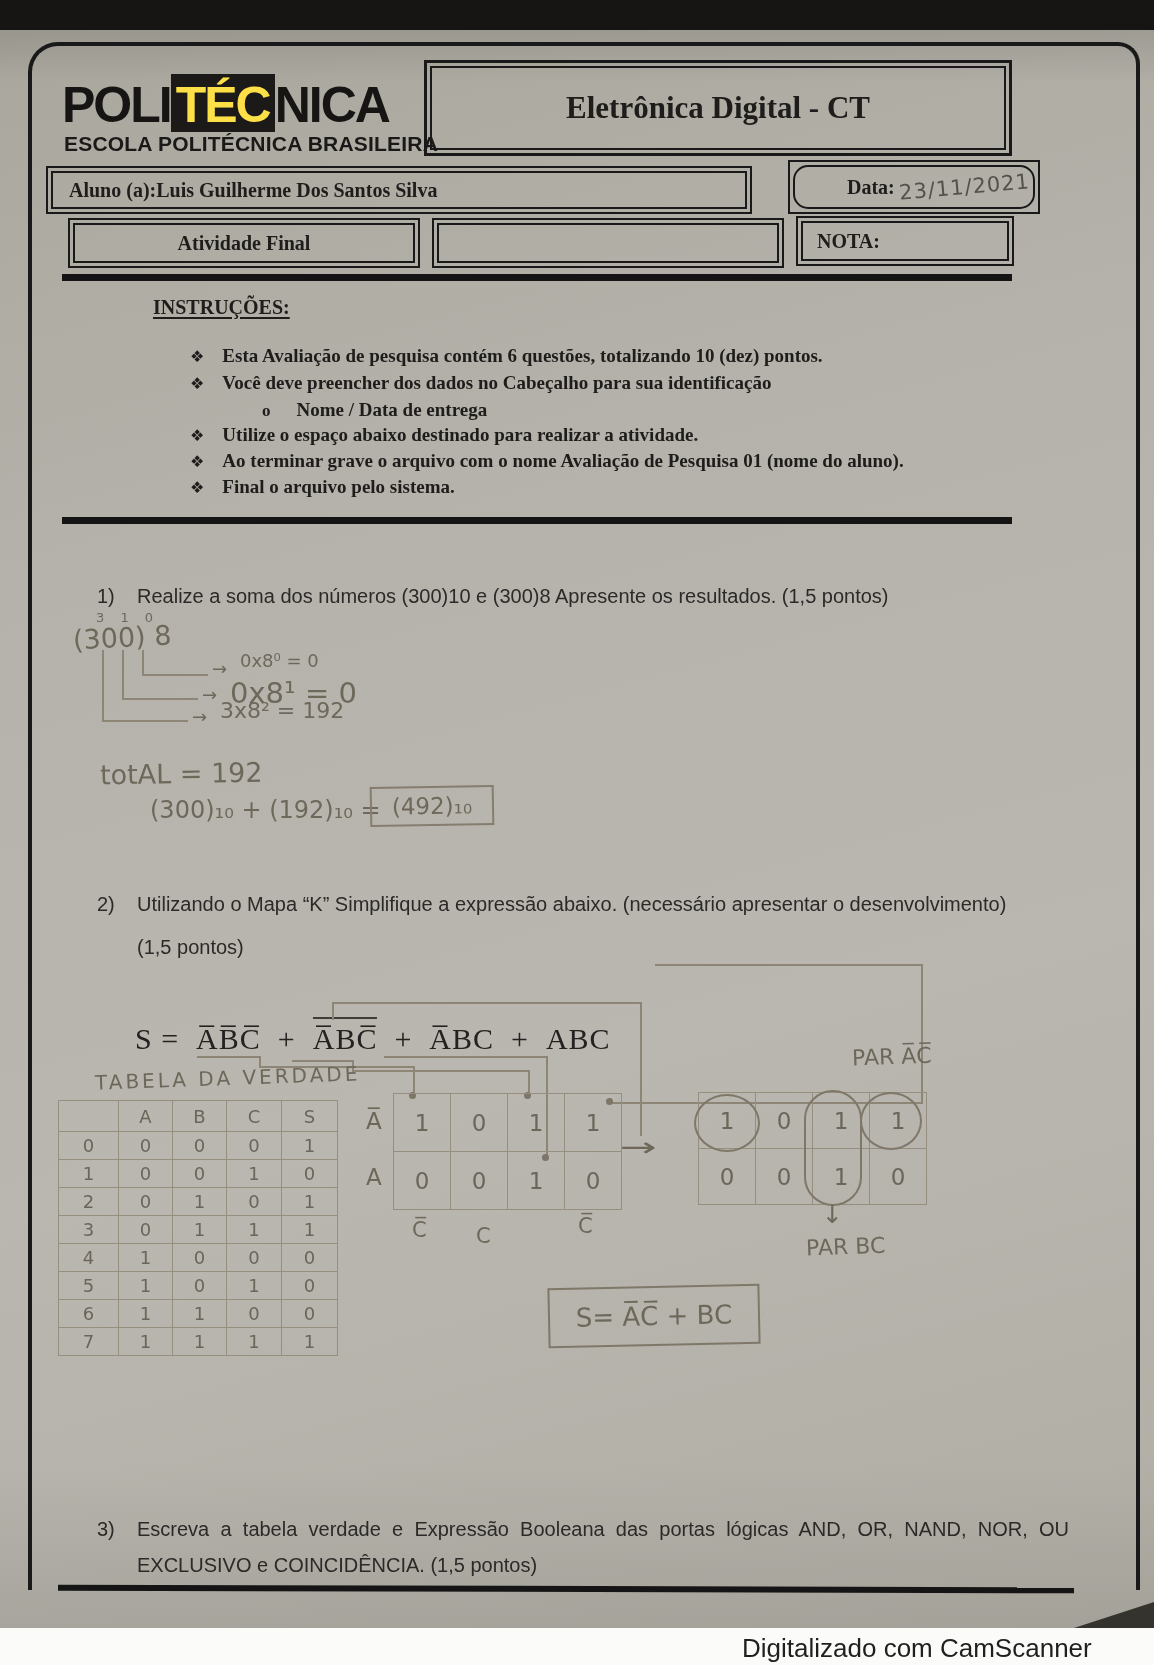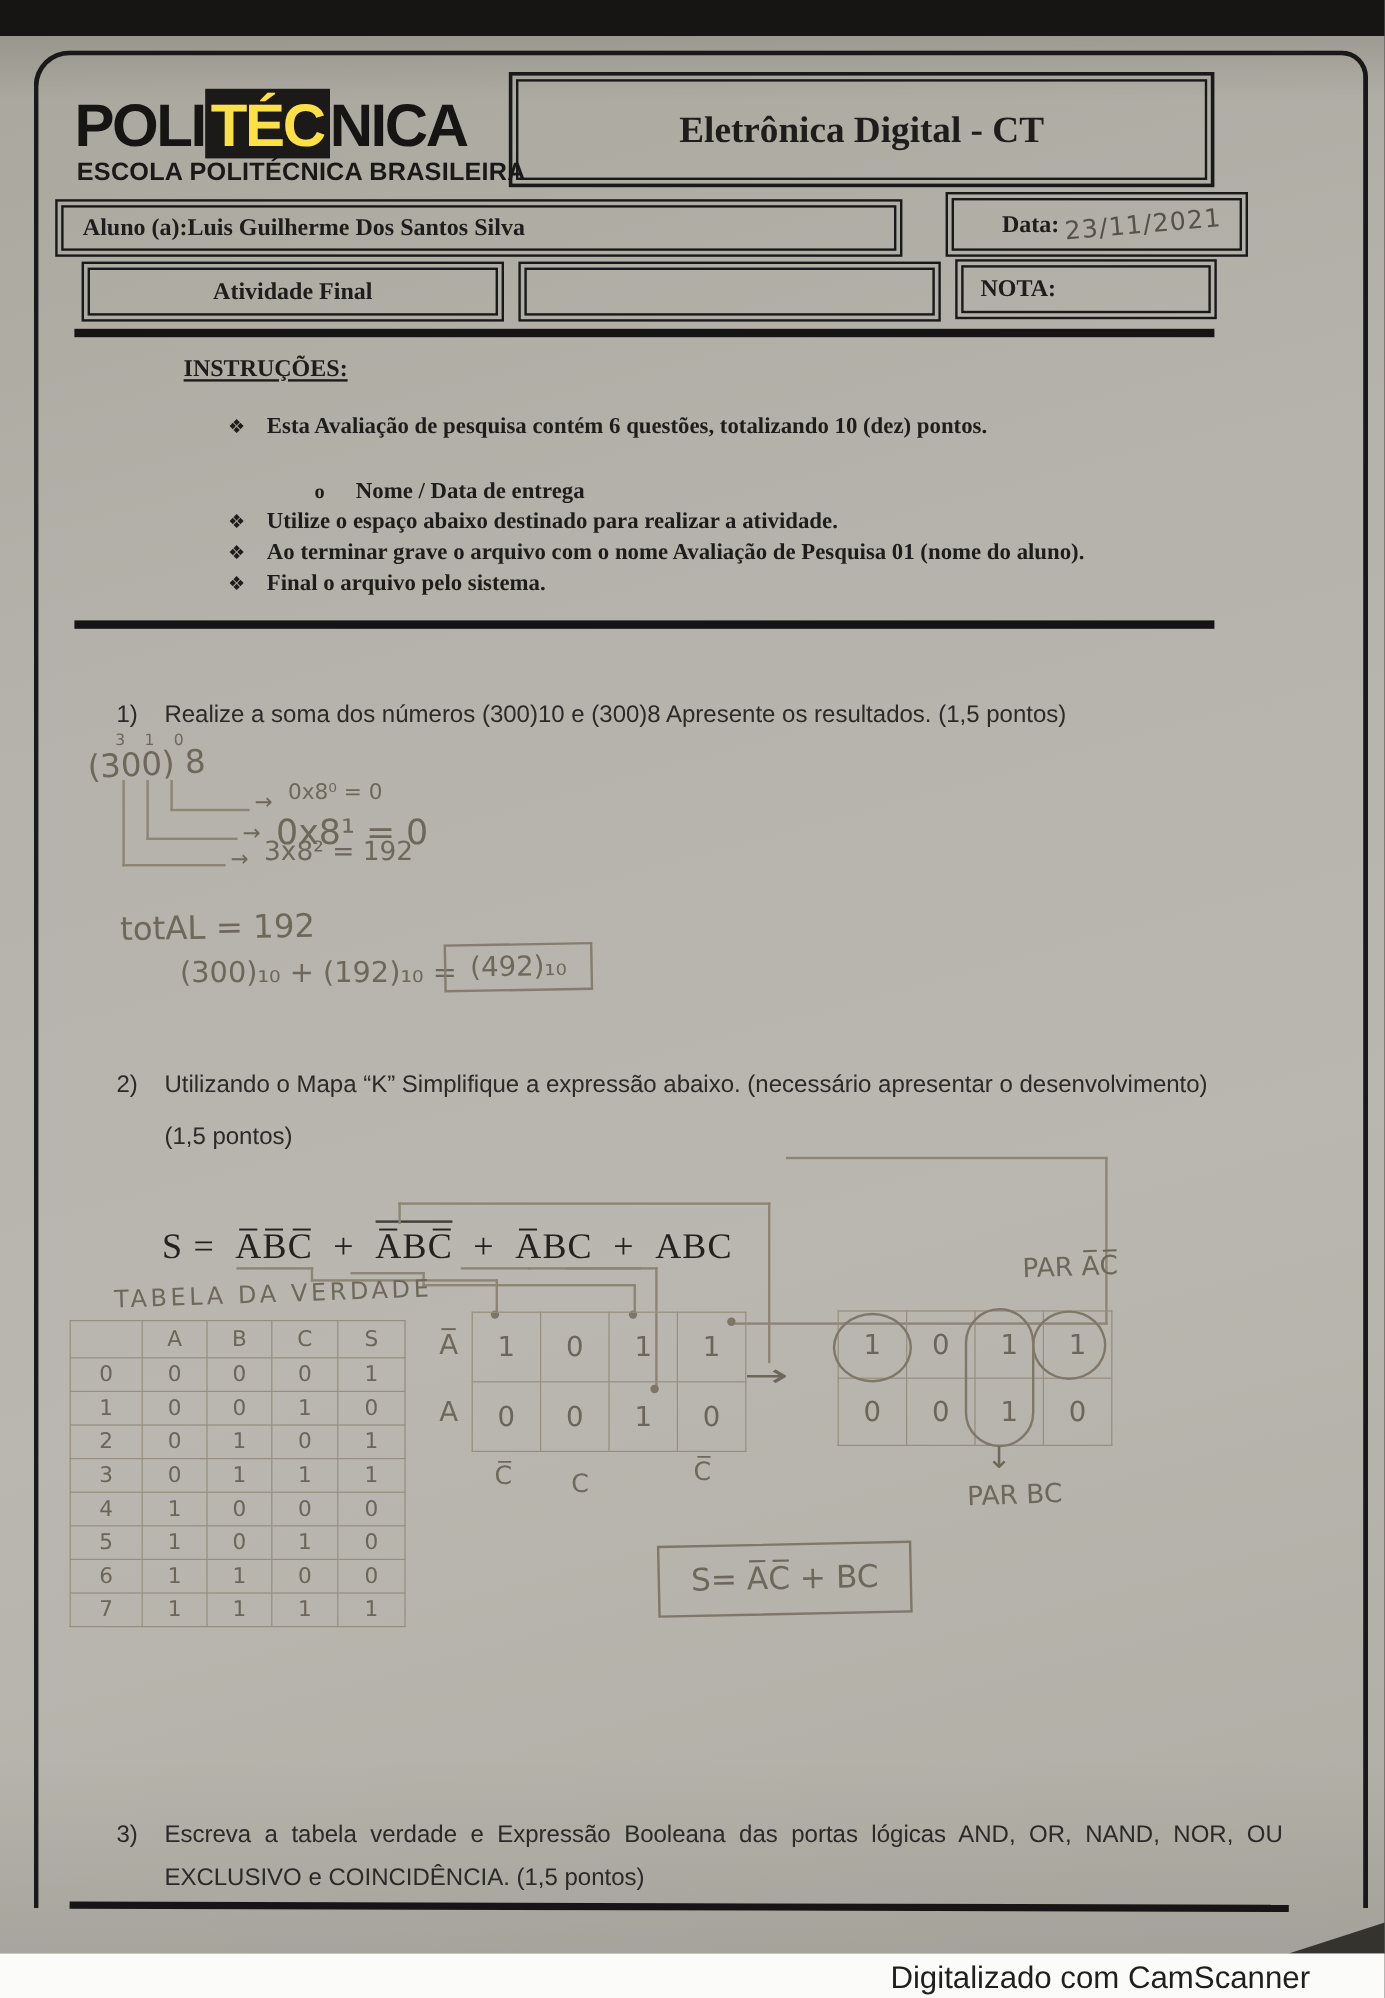--- a/index.html
+++ b/index.html
@@ -44,21 +44,21 @@
   </div>
 
   <div class="ab bx2" style="left:46px;top:166px;width:706px;height:48px;">
     <div class="in" style="padding-left:16px;">
       <span class="serif" style="font-size:20px;font-weight:700;">Aluno (a):</span>
         <span class="serif" style="font-size:20px;font-weight:700;">Luis Guilherme Dos Santos Silva</span>
     </div>
   </div>
 
   <div class="ab bx2" style="left:788px;top:160px;width:252px;height:54px;">
-    <div class="in" style="padding-left:40px;">
+    <div class="in" style="padding-left:52px;border-radius:15px;">
       <span class="serif" style="font-size:20px;font-weight:700;">Data:</span>
       <span class="hand" style="font-size:21px;color:#55504a;margin-left:4px;transform:rotate(-5deg);display:inline-block;letter-spacing:1px;">23/11/2021</span>
     </div>
   </div>
 
   <div class="ab bx2" style="left:68px;top:218px;width:352px;height:50px;">
     <div class="in" style="justify-content:center;">
       <span class="serif" style="font-size:20px;font-weight:700;">Atividade Final</span>
     </div>
   </div>
@@ -71,20 +71,24 @@
     </div>
   </div>
 
   <div class="ab" style="left:62px;top:274px;width:950px;height:7px;background:#141414;"></div>
 
   <div class="ab serif" style="left:153px;top:296px;font-size:20px;font-weight:700;text-decoration:underline;text-decoration-thickness:2px;text-underline-offset:3px;">INSTRUÇÕES:</div>
 
   <div class="ab" style="left:190px;top:345px;width:870px;">
     <span class="serif" style="font-size:16px;">❖</span>
     <span class="serif" style="font-size:19px;font-weight:700;margin-left:14px;">Esta Avaliação de pesquisa contém 6 questões, totalizando 10 (dez) pontos.</span>
+  </div>
+  <div class="ab" style="left:190px;top:372px;width:870px;">
+    <span class="serif" style="font-size:16px;">❖</span>
+    <span class="serif" style="font-size:19px;font-weight:700;margin-left:14px;">Você deve preencher dos dados no Cabeçalho para sua identificação</span>
   </div>
   <div class="ab" style="left:190px;top:424px;width:870px;">
     <span class="serif" style="font-size:16px;">❖</span>
     <span class="serif" style="font-size:19px;font-weight:700;margin-left:14px;">Utilize o espaço abaixo destinado para realizar a atividade.</span>
   </div>
   <div class="ab" style="left:262px;top:399px;width:700px;">
     <span class="serif" style="font-size:17px;font-weight:700;">o</span>
     <span class="serif" style="font-size:19px;font-weight:700;margin-left:22px;">Nome / Data de entrega</span>
   </div>
   <div class="ab" style="left:190px;top:450px;width:870px;">

